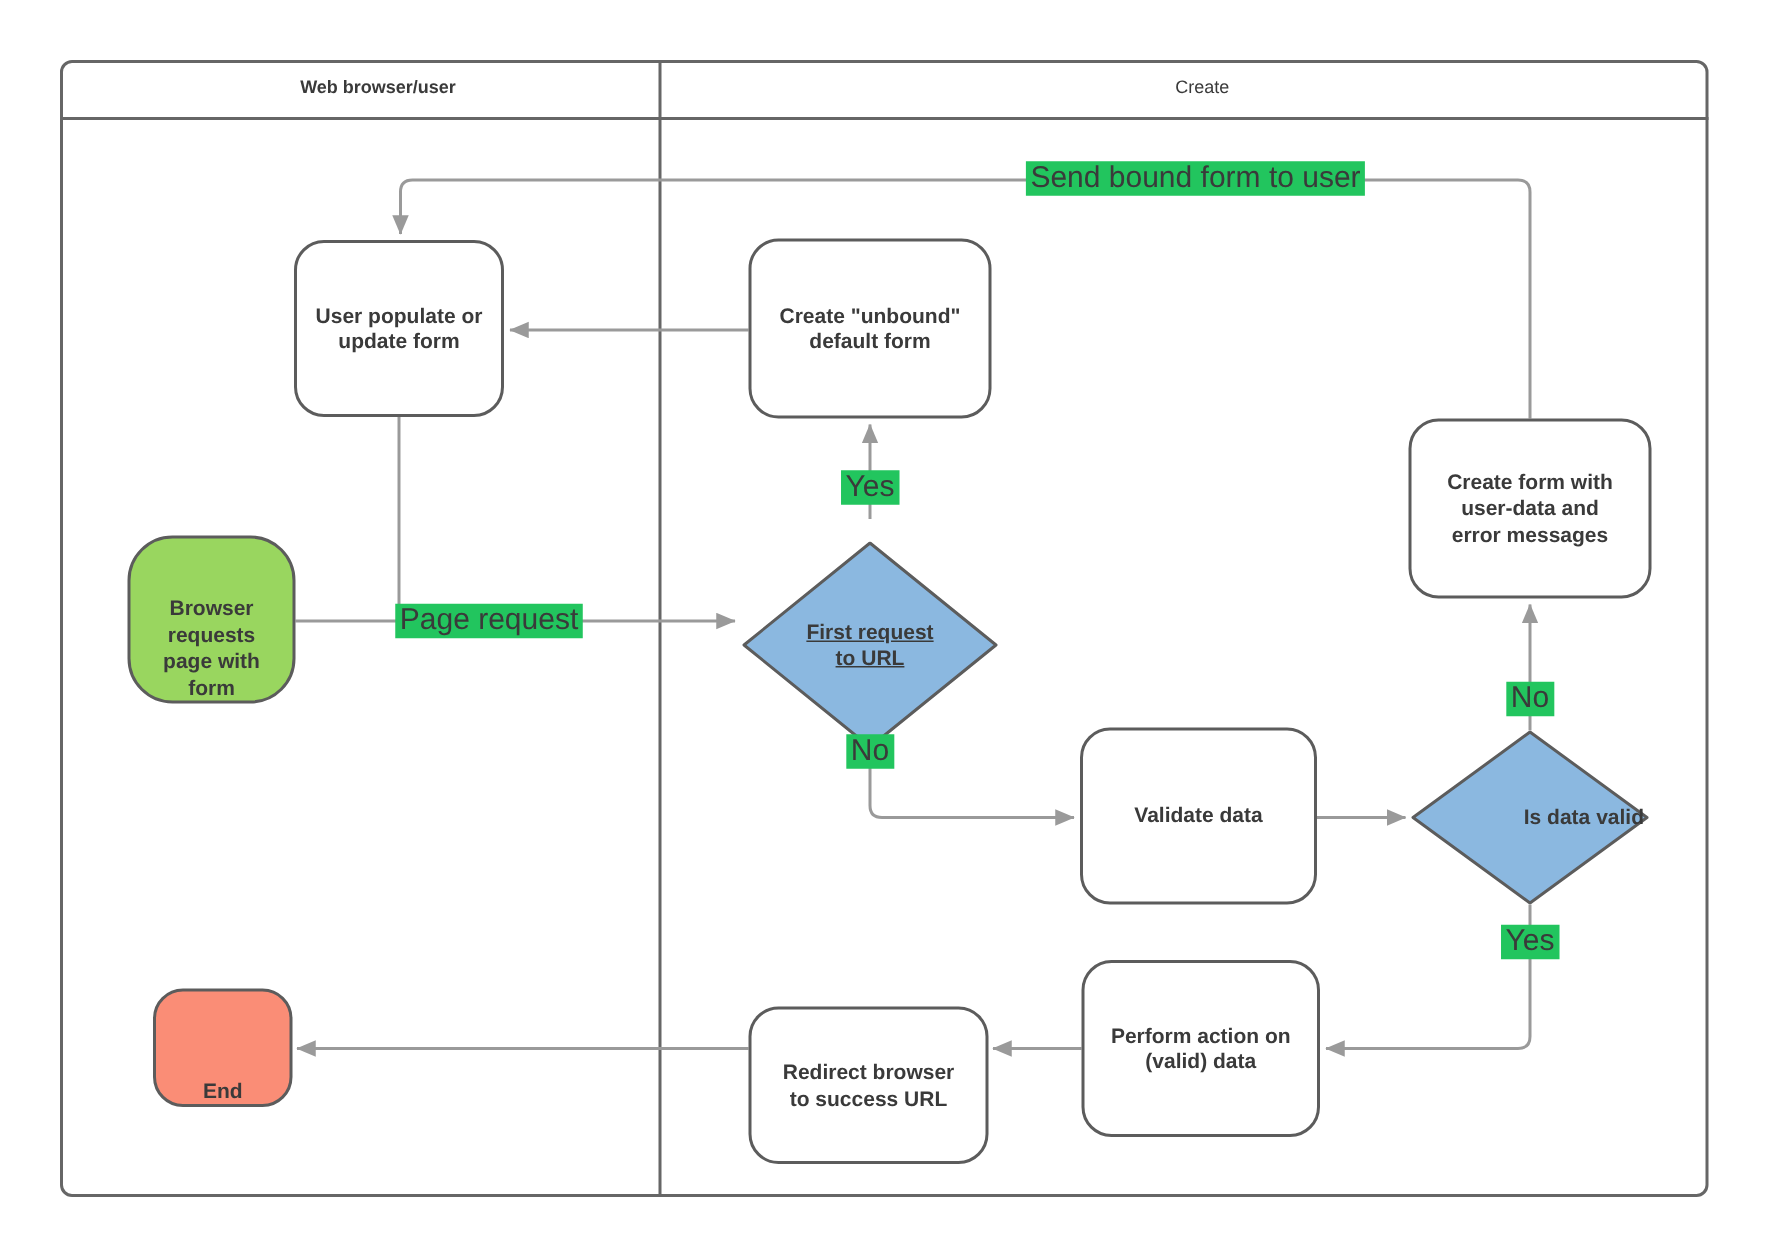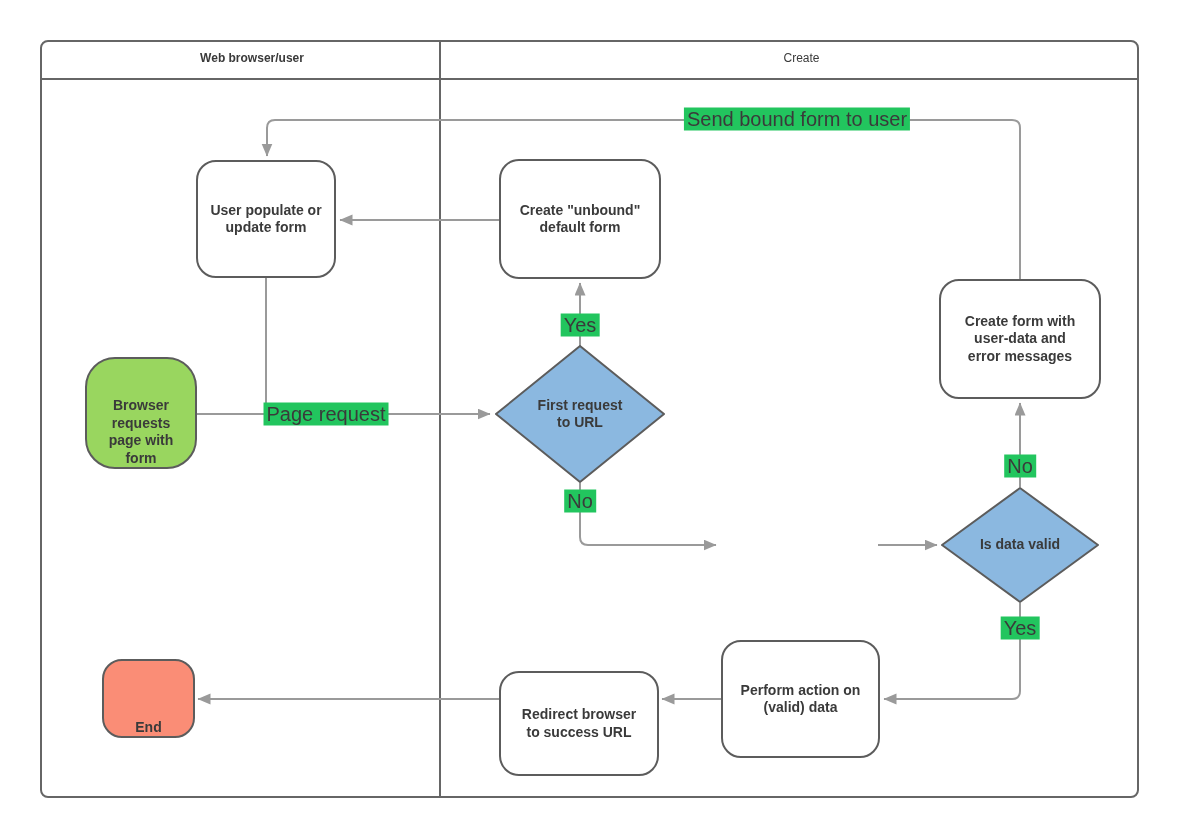--- a/index.html
+++ b/index.html
@@ -83,30 +83,33 @@
   <div class="node process" style="left:196px;top:160px;width:140px;height:118px;">
     <span class="nlabel">User populate or
 update form</span>
   </div>
 
   <div class="node process" style="left:499px;top:159px;width:162px;height:120px;">
     <span class="nlabel">Create "unbound"
 default form</span>
   </div>
 
-  <div class="node decision" style="left:494px;top:345px;width:172px;height:138px;">
+  <div class="node decision" style="left:494px;top:361px;width:172px;height:138px;text-decoration:underline;">
     <svg viewBox="0 0 172 138" preserveAspectRatio="none">
       <polygon points="86,1 170,69 86,137 2,69"></polygon>
     </svg>
     <span class="nlabel">First request
 to URL</span>
   </div>
 
+  <div class="node process" style="left:720px;top:485px;width:158px;height:118px;">
+    <span class="nlabel">Validate data</span>
+  </div>
 
-  <div class="node decision" style="left:940px;top:487px;width:160px;height:116px;">
+  <div class="node decision" style="left:940px;top:487px;width:160px;height:116px;justify-content:flex-end;">
     <svg viewBox="0 0 160 116" preserveAspectRatio="none">
       <polygon points="80,1 158,58 80,115 2,58"></polygon>
     </svg>
     <span class="nlabel">Is data valid</span>
   </div>
 
   <div class="node process" style="left:939px;top:279px;width:162px;height:120px;">
     <span class="nlabel">Create form with
 user-data and
 error messages</span>

